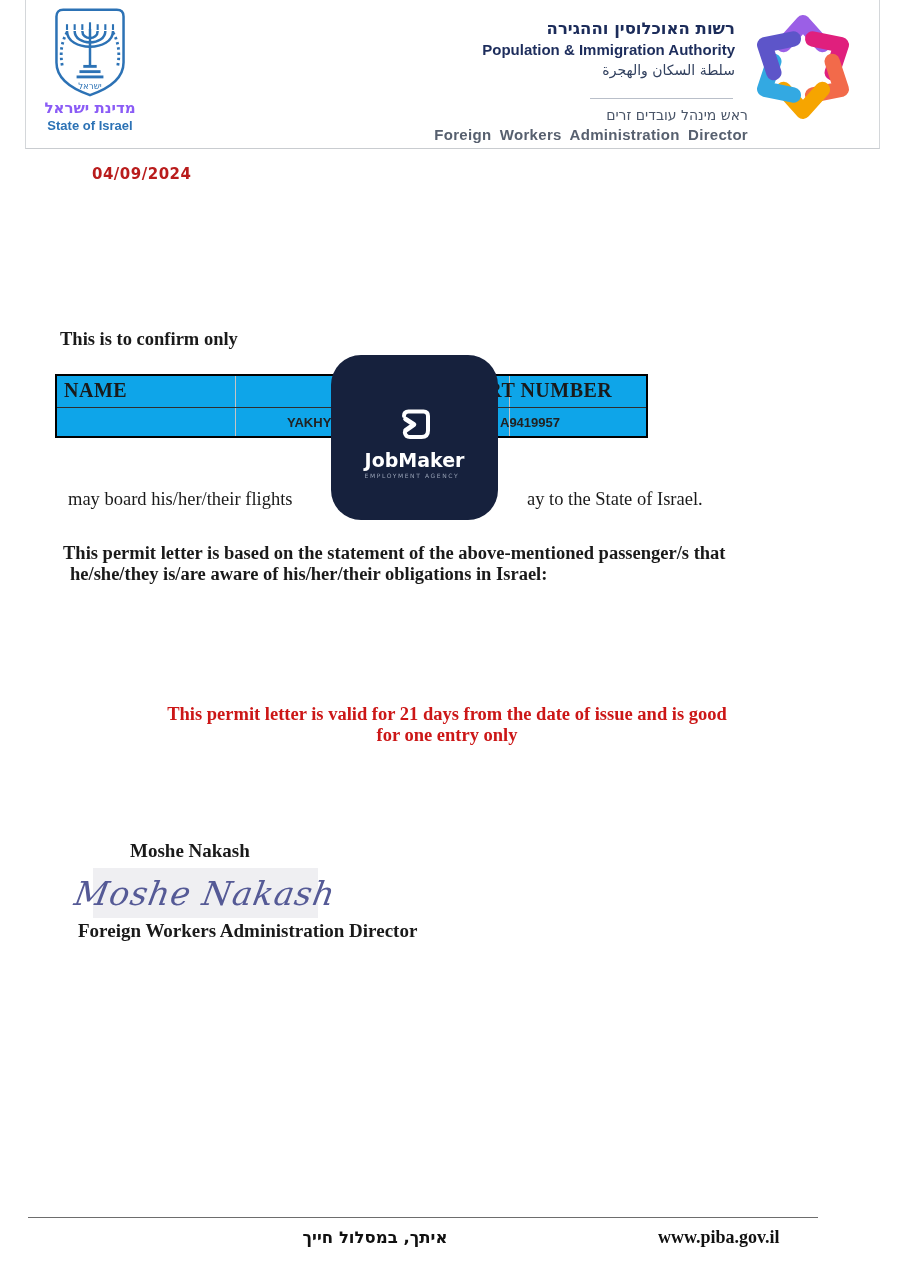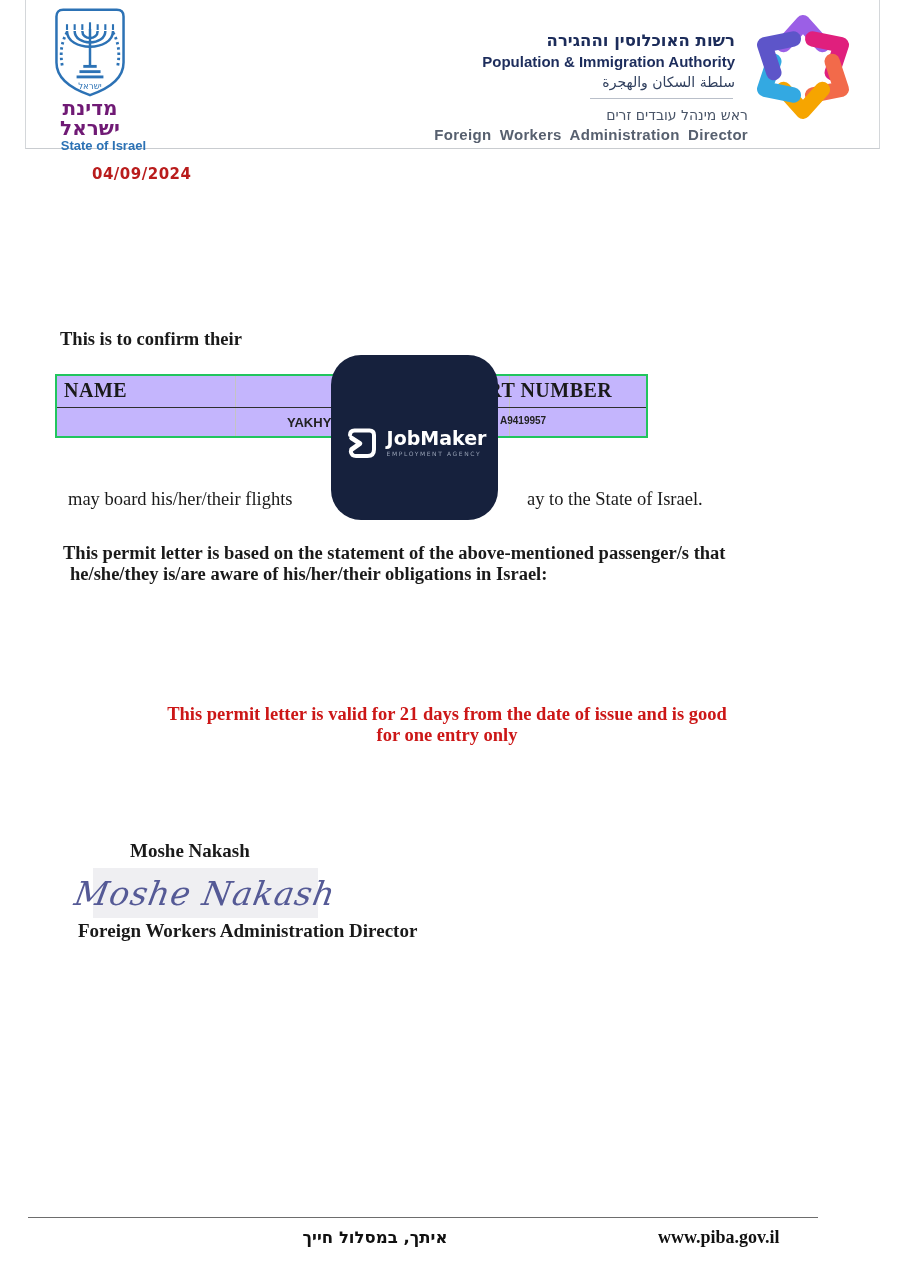--- a/index.html
+++ b/index.html
@@ -19,28 +19,28 @@
   .header-frame {
     left: 25px; top: -2px; width: 855px; height: 151px;
     border-left: 1px solid #d4d7da;
     border-right: 1px solid #d4d7da;
     border-bottom: 1px solid #c9ccd0;
   }
   .emblem-block { left: 34px; top: 6px; width: 112px; text-align: center; }
   .emblem-svg { display: block; margin: 0 auto; }
   .emblem-he {
     font-family: "DejaVu Sans", sans-serif;
-    font-weight: bold; font-size: 20px; color: #701a75; line-height: 20px;
+    font-weight: bold; font-size: 15px; color: #8b5cf6; line-height: 20px;
     direction: rtl;
   }
   .emblem-en {
     font-family: "Liberation Sans", sans-serif;
-    font-weight: bold; font-size: 13px; color: #2c72b5; line-height: 16px; text-align: right;
-  }
-  .authority-block { right: 169px; top: 30px; text-align: right; }
+    font-weight: bold; font-size: 13px; color: #2c72b5; line-height: 16px;
+  }
+  .authority-block { right: 169px; top: 18px; text-align: right; }
   .authority-he {
     font-family: "DejaVu Sans", sans-serif; direction: rtl;
     font-weight: bold; font-size: 16.5px; color: #1c2c5a; line-height: 22px;
   }
   .authority-en {
     font-family: "Liberation Sans", sans-serif;
     font-weight: bold; font-size: 15px; color: #1d2d5c; line-height: 20px; margin-left: 45px;
   }
   .authority-ar {
     font-family: "DejaVu Sans", sans-serif; direction: rtl;
@@ -67,21 +67,21 @@
   }
   .notice-red {
     left: 0; top: 259px; width: 904px; text-align: center;
     color: #cc1717; font-weight: bold; font-size: 18.5px; line-height: 20.5px;
   }
   .confirm-line { left: 60px; top: 329px; font-weight: bold; font-size: 18.5px; }
 
   
   .permit-table {
     left: 55px; top: 374px; width: 593px; height: 64px;
-    border: 2px solid #22c55e; background: #c4b5fd; z-index: 1;
+    border: 2px solid #000000; background: #0ea5e9; z-index: 1;
   }
   .t-header-sep { position: absolute; left: 0; top: 31px; width: 100%; height: 0; border-top: 1.5px solid #2e2e2e; }
   .t-vline { position: absolute; top: 0; width: 1px; height: 100%; background: #c4c4c4; }
   .t-vline.v1 { left: 178px; }
   .t-vline.v2 { left: 452px; }
   .th-name {
     position: absolute; left: 7px; top: 3px;
     font-weight: bold; font-size: 20px; letter-spacing: 0.5px;
   }
   .th-passport {
@@ -89,30 +89,30 @@
     font-weight: bold; font-size: 20px; letter-spacing: 0.5px; white-space: nowrap;
   }
   .td-name {
     position: absolute; left: 230px; top: 39px;
     font-family: "Liberation Sans", sans-serif;
     font-weight: bold; font-size: 13px; color: #222; white-space: nowrap;
   }
   .td-passport {
     position: absolute; left: 443px; top: 39px;
     font-family: "Liberation Sans", sans-serif;
-    font-weight: bold; font-size: 10px; color: #222; white-space: nowrap;
+    font-weight: bold; font-size: 13px; color: #222; white-space: nowrap;
   }
 
   
   .jm-badge {
     left: 331px; top: 355px; width: 167px; height: 165px;
     background: #16213d; border-radius: 30px; z-index: 5;
     display: flex; align-items: center; justify-content: center;
   }
-  .jm-row { display: flex; align-items: center; gap: 8px; margin-top: 10px; }
+  .jm-row { display: flex; align-items: center; gap: 8px; margin-top: 10px; flex-direction: column; }
   .jm-wordmark {
     font-family: "DejaVu Sans", sans-serif;
     font-weight: bold; font-size: 19px; color: #ffffff; line-height: 20px;
   }
   .jm-tagline {
     font-family: "DejaVu Sans", sans-serif;
     font-size: 6px; letter-spacing: 1.6px; color: #96a0b4; margin-top: 2px;
   }
 
   .board-left { left: 68px; top: 489px; font-weight: normal; font-size: 18.5px; white-space: nowrap; }
@@ -219,21 +219,21 @@
         </g>
       <g transform="rotate(300 50 50)">
           <path d="M33.5 31 L50 12.5 L66.5 31" stroke="#5d55c9"></path>
         </g>
     </g>
   </svg>
 
   <div class="abs issue-date">04/09/2024</div>
 
 
-  <div class="abs confirm-line">This is to confirm their</div>
+  <div class="abs confirm-line">This is to confirm only</div>
 
   <div class="abs permit-table">
     <div class="t-vline v1"></div>
     <div class="t-vline v2"></div>
     <div class="t-header-sep"></div>
     <div class="th-name">NAME</div>
     <div class="th-passport">PASSPORT NUMBER</div>
     <div class="td-name">YAKHYO</div>
     <div class="td-passport">A9419957</div>
   </div>

